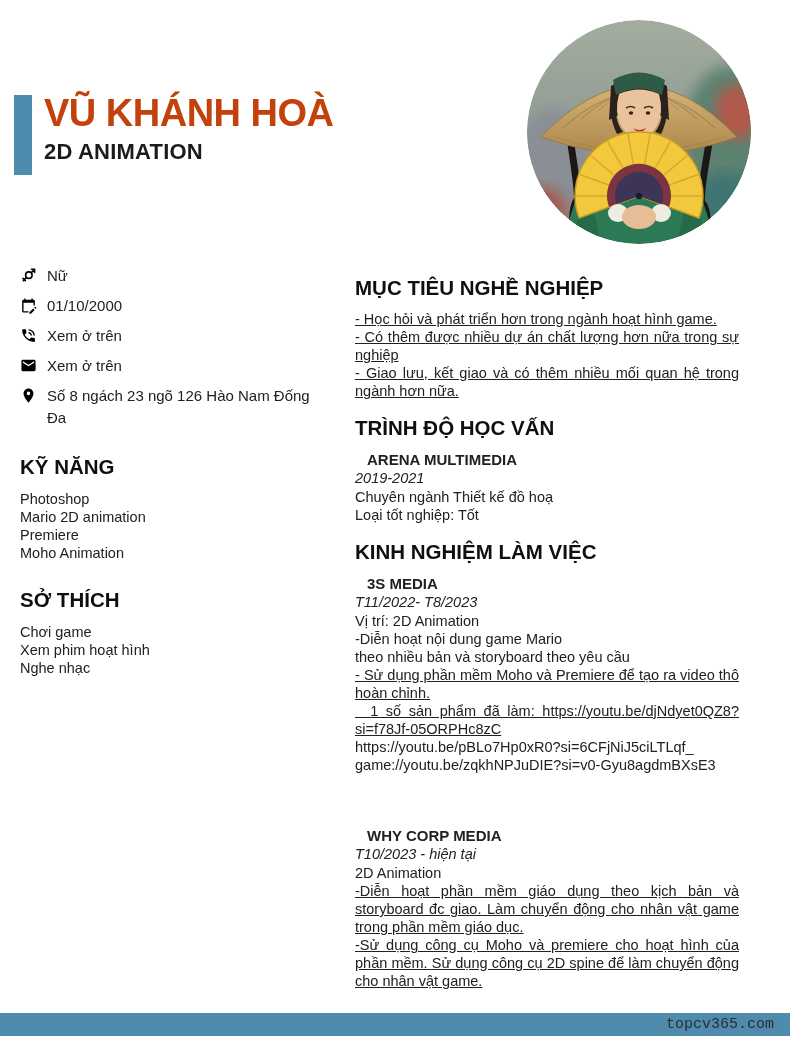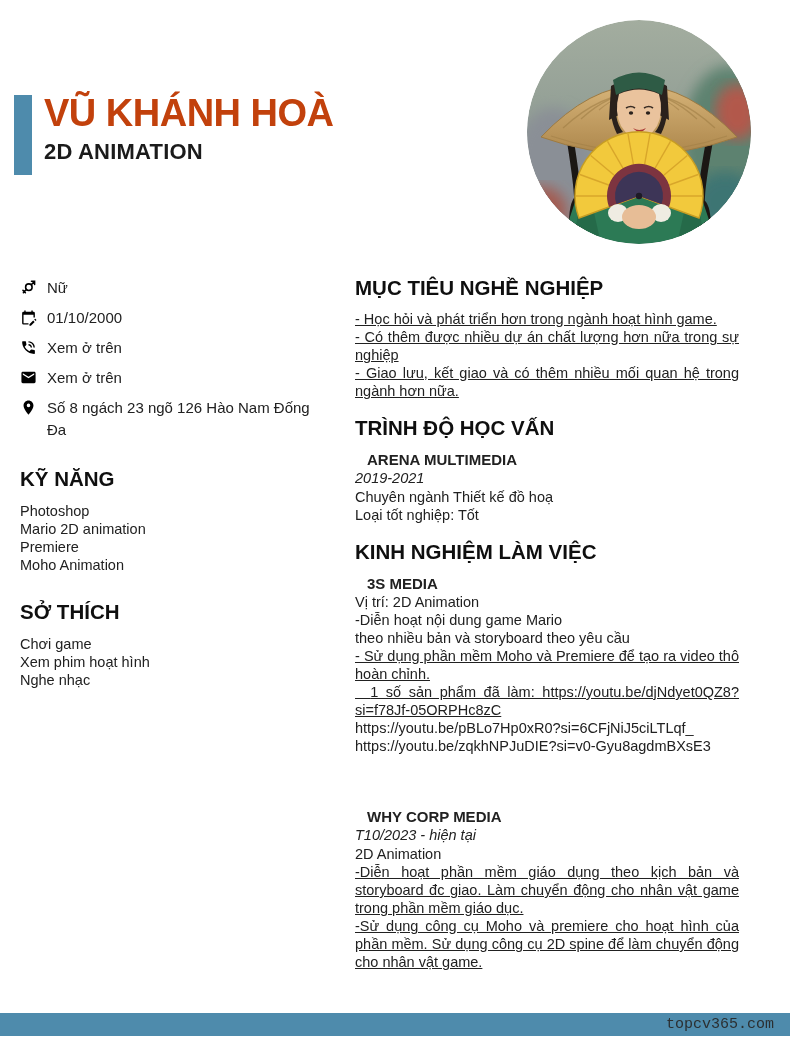--- a/index.html
+++ b/index.html
@@ -8,21 +8,21 @@
     font-family:"Liberation Sans", sans-serif; color:#212121; overflow:hidden;
   }
   
   .accent-bar { position:absolute; left:14px; top:95px; width:18px; height:80px; background:var(--accent,#4e8bac); }
   .name-block { position:absolute; left:44px; top:92px; }
   .name-block h1 { margin:0; font-size:38px; line-height:42px; font-weight:700; letter-spacing:-0.5px; color:#c2410c; }
   .job-title { font-size:22px; font-weight:700; margin-top:5px; color:#1b1b1b; letter-spacing:0.2px; }
   .photo { position:absolute; left:527px; top:20px; width:224px; height:224px; border-radius:50%; overflow:hidden; }
   .photo svg { display:block; }
   
-  .col-left  { position:absolute; left:20px;  top:277px; width:300px; }
+  .col-left  { position:absolute; left:20px;  top:265px; width:300px; }
   .col-right { position:absolute; left:355px; top:276px; width:384px; }
   h2 { font-size:20.5px; line-height:24px; font-weight:700; color:#0f0f0f; margin:0; }
   .col-left  h2 { margin:26px 0 11px; }
   .col-right h2 { margin:16px 0 10px; }
   .col-right h2.first { margin-top:0; }
   .contact-row { display:flex; gap:10px; margin-bottom:8px; font-size:15px; line-height:22px; align-items:flex-start; }
   .cicon { flex:0 0 17px; width:17px; height:17px; margin-top:2px; }
   .cicon svg { width:17px; height:17px; display:block; }
   .plain { font-size:14.5px; line-height:18px; margin:0; }
   .jp { font-size:14.5px; line-height:18px; margin:0; text-align:justify;text-decoration:underline; }
@@ -193,27 +193,28 @@
 
     <h2>TRÌNH ĐỘ HỌC VẤN</h2>
     <div class="org">ARENA MULTIMEDIA</div>
     <div class="period">2019-2021</div>
     <div class="plain">Chuyên ngành Thiết kế đồ hoạ</div>
     <div class="plain">Loại tốt nghiệp: Tốt</div>
 
     <h2>KINH NGHIỆM LÀM VIỆC</h2>
     <section class="job">
       <div class="org">3S MEDIA</div>
+      <div class="period">T11/2022- T8/2023</div>
       <p class="plain">Vị trí: 2D Animation</p>
       <p class="plain">-Diễn hoạt nội dung game Mario</p>
       <p class="plain">theo nhiều bản và storyboard theo yêu cầu</p>
       <p class="jp"> - Sử dụng phần mềm Moho và Premiere để tạo ra video thô hoàn chỉnh.</p>
       <p class="jp pre brk">  1 số sản phẩm đã làm: https://youtu.be/djNdyet0QZ8?si=f78Jf-05ORPHc8zC</p>
       <p class="plain brk">https://youtu.be/pBLo7Hp0xR0?si=6CFjNiJ5ciLTLqf_</p>
-      <p class="plain brk">https://youtu.be/zqkhNPJuDIE?si=v0-Gyu8agdmBXsE3</p>
+      <p class="plain brk">game://youtu.be/zqkhNPJuDIE?si=v0-Gyu8agdmBXsE3</p>
     </section>
     <section class="job job-gap">
       <div class="org">WHY CORP MEDIA</div>
       <div class="period">T10/2023 - hiện tại</div>
       <p class="plain">2D Animation</p>
       <p class="jp">-Diễn hoạt phần mềm giáo dụng theo kịch bản và storyboard đc giao. Làm chuyển động cho nhân vật game trong phần mềm giáo dục.</p>
       <p class="jp">-Sử dụng công cụ Moho và premiere cho hoạt hình của phần mềm. Sử dụng công cụ 2D spine để làm chuyển động cho nhân vật game.</p>
     </section>
   </main>
 

